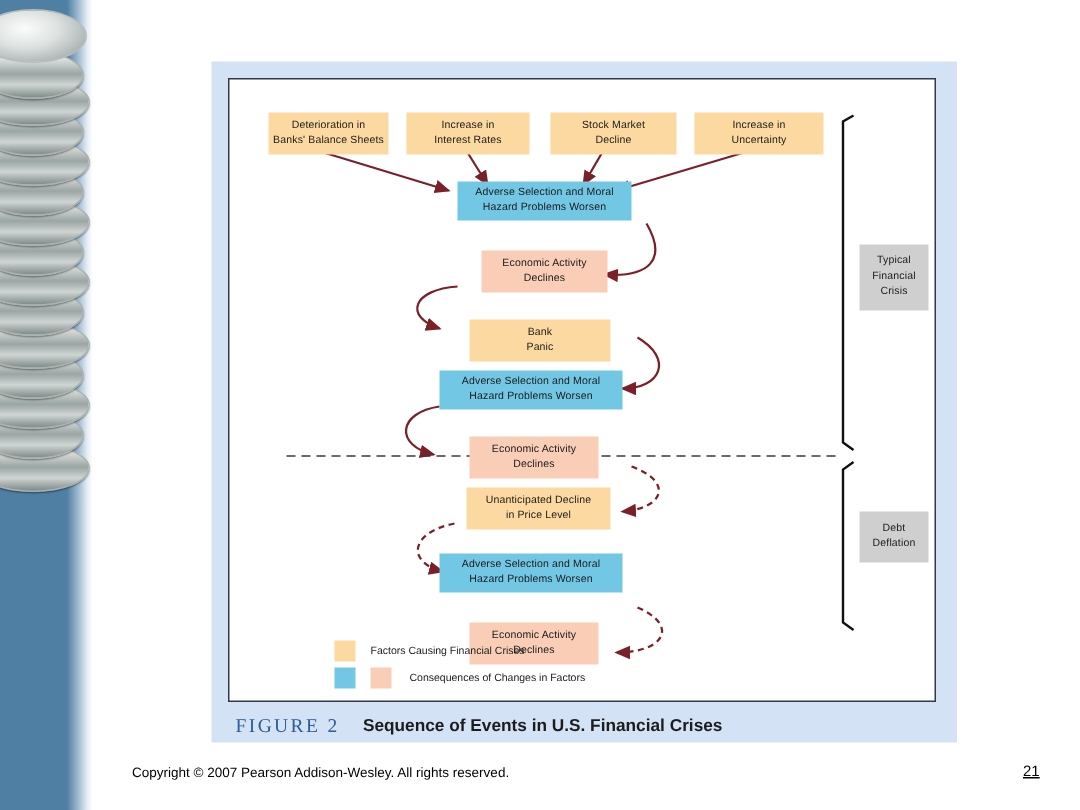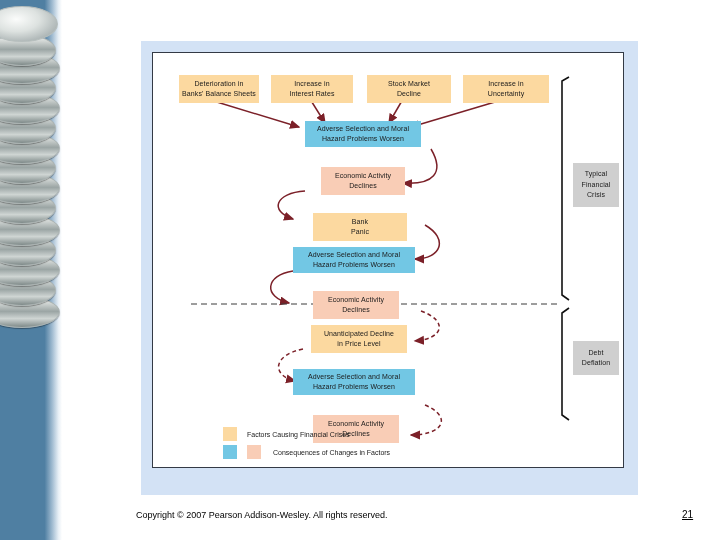--- a/index.html
+++ b/index.html
@@ -59,21 +59,21 @@
   .blue{background:#72c7e4;}
   .salmon{background:#f9cdb6;}
   .gray{background:#cfcfcf;font-size:7px;line-height:1.5;}
   
   .legend-sw{position:absolute;width:14px;height:14px;}
   .legend-text{
     position:absolute;font-size:7px;color:#1a1a1a;white-space:nowrap;
   }
   
   .copyright{
-    position:absolute;left:88px;top:510px;font-size:9px;color:#000;white-space:nowrap;margin-left:48px;
+    position:absolute;left:88px;top:510px;font-size:9px;color:#000;white-space:nowrap;
   }
   .page-num{
     position:absolute;left:682px;top:509px;font-size:10px;color:#000;text-decoration:underline;
   }
   svg.overlay{position:absolute;left:0;top:0;width:472px;height:416px;overflow:visible;}
 </style>
 </head>
 <body>
 
 <div class="side-band"></div>
@@ -227,16 +227,20 @@
     </div>
 
     <div class="legend-sw" style="left:70px;top:374px;background:#fcd9a0;"></div>
     <div class="legend-text" style="left:94px;top:378px;">Factors Causing Financial Crises</div>
 
     <div class="legend-sw" style="left:70px;top:392px;background:#72c7e4;"></div>
     <div class="legend-sw" style="left:94px;top:392px;background:#f9cdb6;"></div>
     <div class="legend-text" style="left:120px;top:396px;">Consequences of Changes in Factors</div>
   </div>
 
+  <div class="figure-caption">
+    <span class="fig-label">FIGURE 2</span>
+    <span class="fig-title">Sequence of Events in U.S. Financial Crises</span>
+  </div>
 </div>
 
 <div class="copyright">Copyright © 2007 Pearson Addison-Wesley. All rights reserved.</div>
 <div class="page-num">21</div>
 
 </body></html>

